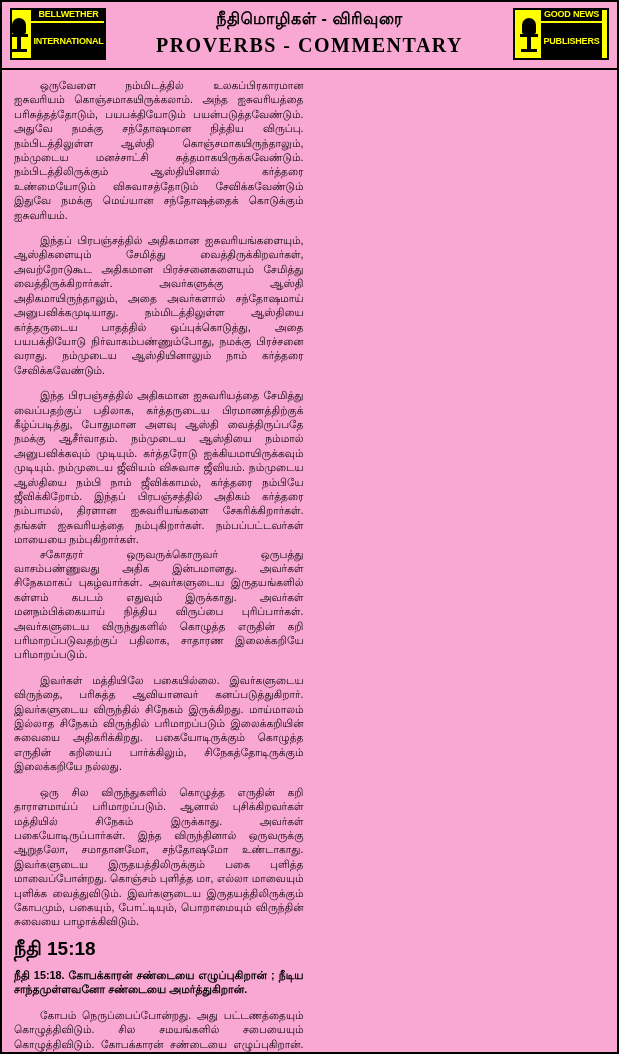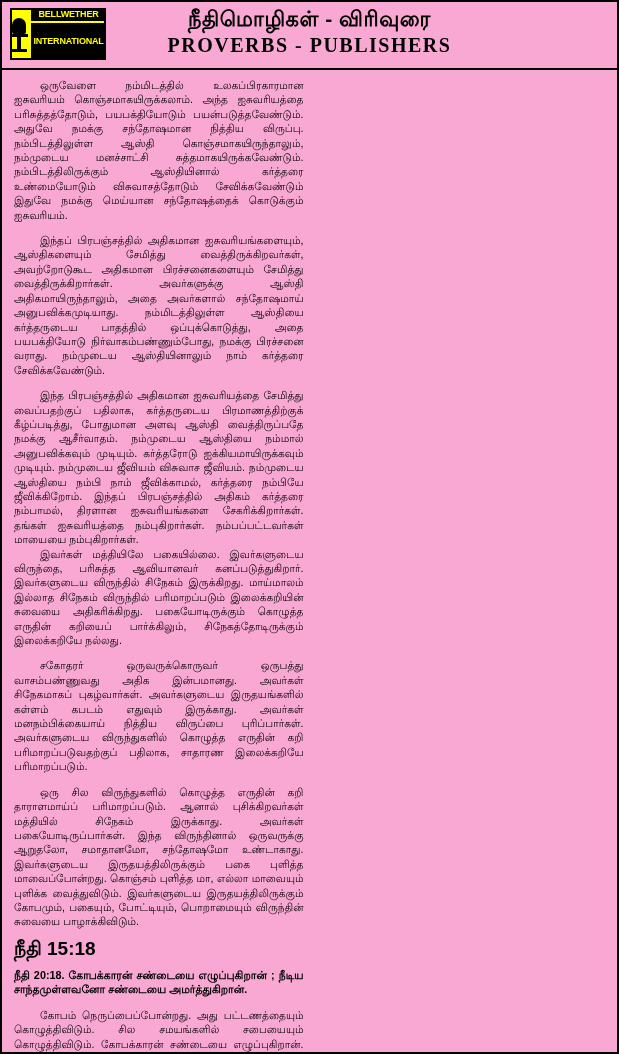--- a/index.html
+++ b/index.html
@@ -96,21 +96,21 @@
   }
   .title-block {
     position: absolute;
     left: 110px;
     right: 110px;
     top: 4px;
     text-align: center;
   }
   .title-ta {
     font-family: "Liberation Sans", sans-serif;
-    font-size: 21px;
+    font-size: 16px;
     font-weight: bold;
     letter-spacing: 0.5px;
     color: #000;
     line-height: 26px;
   }
   .title-en {
     font-family: "Liberation Serif", serif;
     font-size: 20px;
     font-weight: bold;
     letter-spacing: 1.5px;
@@ -191,40 +191,52 @@
           <div class="foot"></div>
       </div>
       <div class="logo-text">
         <span class="l1">BELLWETHER</span>
         <span class="l2">INTERNATIONAL</span>
       </div>
     </div>
 
     <div class="title-block">
       <div class="title-ta">நீதிமொழிகள்  -  விரிவுரை</div>
-      <div class="title-en">PROVERBS  -  PUBLISHERS</div>
-    </div>
-
+      <div class="title-en">PROVERBS  -  COMMENTARY</div>
+    </div>
+
+    <div class="logo-box logo-right">
+      <div class="logo-mark">
+        <div class="bell"></div>
+          <div class="bellbase"></div>
+          <div class="stand"></div>
+          <div class="foot"></div>
+      </div>
+      <div class="logo-text">
+        <span class="l1">GOOD NEWS</span>
+        <span class="l2">PUBLISHERS</span>
+      </div>
+    </div>
 
   </div>
 
   <div class="columns">
 
     <div class="col left">
       <p class="body">ஒருவேளை நம்மிடத்தில் உலகப்பிரகாரமான ஐசுவரியம் கொஞ்சமாகயிருக்கலாம். அந்த ஐசுவரியத்தை பரிசுத்தத்தோடும், பயபக்தியோடும் பயன்படுத்தவேண்டும். அதுவே நமக்கு சந்தோஷமான நித்திய விருப்பு. நம்பிடத்திலுள்ள ஆஸ்தி கொஞ்சமாகயிருந்தாலும், நம்முடைய மனச்சாட்சி சுத்தமாகயிருக்கவேண்டும். நம்பிடத்திலிருக்கும் ஆஸ்தியினால் கர்த்தரை உண்மையோடும் விசுவாசத்தோடும் சேவிக்கவேண்டும் இதுவே நமக்கு மெய்யான சந்தோஷத்தைக் கொடுக்கும் ஐசுவரியம்.</p>
       <p class="body">இந்தப் பிரபஞ்சத்தில் அதிகமான ஐசுவரியங்களையும், ஆஸ்திகளையும் சேமித்து வைத்திருக்கிறவர்கள், அவற்றோடுகூட அதிகமான பிரச்சனைகளையும் சேமித்து வைத்திருக்கிறார்கள். அவர்களுக்கு ஆஸ்தி அதிகமாயிருந்தாலும், அதை அவர்களால் சந்தோஷமாய் அனுபவிக்கமுடியாது. நம்மிடத்திலுள்ள ஆஸ்தியை கர்த்தருடைய பாதத்தில் ஒப்புக்கொடுத்து, அதை பயபக்தியோடு நிர்வாகம்பண்ணும்போது, நமக்கு பிரச்சனை வராது. நம்முடைய ஆஸ்தியினாலும் நாம் கர்த்தரை சேவிக்கவேண்டும்.</p>
       <p class="body">இந்த பிரபஞ்சத்தில் அதிகமான ஐசுவரியத்தை சேமித்து வைப்பதற்குப் பதிலாக, கர்த்தருடைய பிரமாணத்திற்குக் கீழ்ப்படித்து, போதுமான அளவு ஆஸ்தி வைத்திருப்பதே நமக்கு ஆசீர்வாதம். நம்முடைய ஆஸ்தியை நம்மால் அனுபவிக்கவும் முடியும். கர்த்தரோடு ஐக்கியமாயிருக்கவும் முடியும். நம்முடைய ஜீவியம் விசுவாச ஜீவியம். நம்முடைய ஆஸ்தியை நம்பி நாம் ஜீவிக்காமல், கர்த்தரை நம்பியே ஜீவிக்கிறோம். இந்தப் பிரபஞ்சத்தில் அதிகம் கர்த்தரை நம்பாமல், திரளான ஐசுவரியங்களை சேகரிக்கிறார்கள். தங்கள் ஐசுவரியத்தை நம்புகிறார்கள். நம்பப்பட்டவர்கள் மாயையை நம்புகிறார்கள்.</p>
     </div>
 
     <div class="col right">
+      <p class="body">சகோதரர் ஒருவருக்கொருவர் ஒருபத்து வாசம்பண்ணுவது அதிக இன்பமானது. அவர்கள் சிநேகமாகப் புகழ்வார்கள். அவர்களுடைய இருதயங்களில் கள்ளம் கபடம் எதுவும் இருக்காது. அவர்கள் மனநம்பிக்கையாய் நித்திய விருப்பை புரிப்பார்கள். அவர்களுடைய விருந்துகளில் கொழுத்த எருதின் கறி பரிமாறப்படுவதற்குப் பதிலாக, சாதாரண இலைக்கறியே பரிமாறப்படும்.</p>
       <p class="body">இவர்கள் மத்தியிலே பகையில்லை. இவர்களுடைய விருந்தை, பரிசுத்த ஆவியானவர் கனப்படுத்துகிறார். இவர்களுடைய விருந்தில் சிநேகம் இருக்கிறது. மாய்மாலம் இல்லாத சிநேகம் விருந்தில் பரிமாறப்படும் இலைக்கறியின் சுவையை அதிகரிக்கிறது. பகையோடிருக்கும் கொழுத்த எருதின் கறியைப் பார்க்கிலும், சிநேகத்தோடிருக்கும் இலைக்கறியே நல்லது.</p>
-      <p class="body">சகோதரர் ஒருவருக்கொருவர் ஒருபத்து வாசம்பண்ணுவது அதிக இன்பமானது. அவர்கள் சிநேகமாகப் புகழ்வார்கள். அவர்களுடைய இருதயங்களில் கள்ளம் கபடம் எதுவும் இருக்காது. அவர்கள் மனநம்பிக்கையாய் நித்திய விருப்பை புரிப்பார்கள். அவர்களுடைய விருந்துகளில் கொழுத்த எருதின் கறி பரிமாறப்படுவதற்குப் பதிலாக, சாதாரண இலைக்கறியே பரிமாறப்படும்.</p>
       <p class="body">ஒரு சில விருந்துகளில் கொழுத்த எருதின் கறி தாராளமாய்ப் பரிமாறப்படும். ஆனால் புசிக்கிறவர்கள் மத்தியில் சிநேகம் இருக்காது. அவர்கள் பகையோடிருப்பார்கள். இந்த விருந்தினால் ஒருவருக்கு ஆறுதலோ, சமாதானமோ, சந்தோஷமோ உண்டாகாது. இவர்களுடைய இருதயத்திலிருக்கும் பகை புளித்த மாவைப்போன்றது. கொஞ்சம் புளித்த மா, எல்லா மாவையும் புளிக்க வைத்துவிடும். இவர்களுடைய இருதயத்திலிருக்கும் கோபமும், பகையும், போட்டியும், பொறாமையும் விருந்தின் சுவையை பாழாக்கிவிடும்.</p>
 
       <div class="section-ref">நீதி 15:18</div>
 
-      <p class="verse">நீதி 20:18. கோபக்காரன் சண்டையை எழுப்புகிறான் ; நீடிய சாந்தமுள்ளவனோ சண்டையை அமர்த்துகிறான்.</p>
+      <p class="verse">நீதி 15:18. கோபக்காரன் சண்டையை எழுப்புகிறான் ; நீடிய சாந்தமுள்ளவனோ சண்டையை அமர்த்துகிறான்.</p>
       <p class="body">கோபம் நெருப்பைப்போன்றது. அது பட்டணத்தையும் கொழுத்திவிடும். சில சமயங்களில் சபையையும் கொழுத்திவிடும். கோபக்காரன் சண்டையை எழுப்புகிறான். மற்றவர்கள் சண்டைபோடுவதற்கு வாய்ப்புக்களை உண்டுபண்ணிக் கொடுத்துகிறான். இவனிடத்தில் பொறுமையிருக்காது. சிறிய காரியத்தையும் பெரிதுபடுத்திவிடுவான்.</p>
     </div>
 
   </div>
 
 </div>
 
 </body></html>

